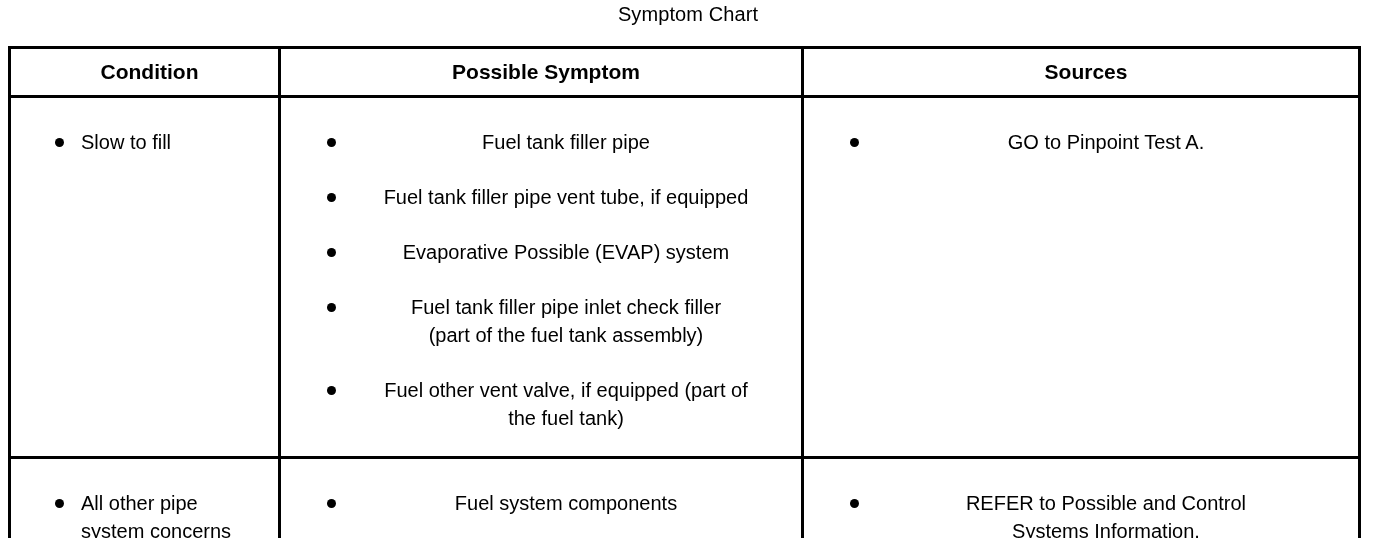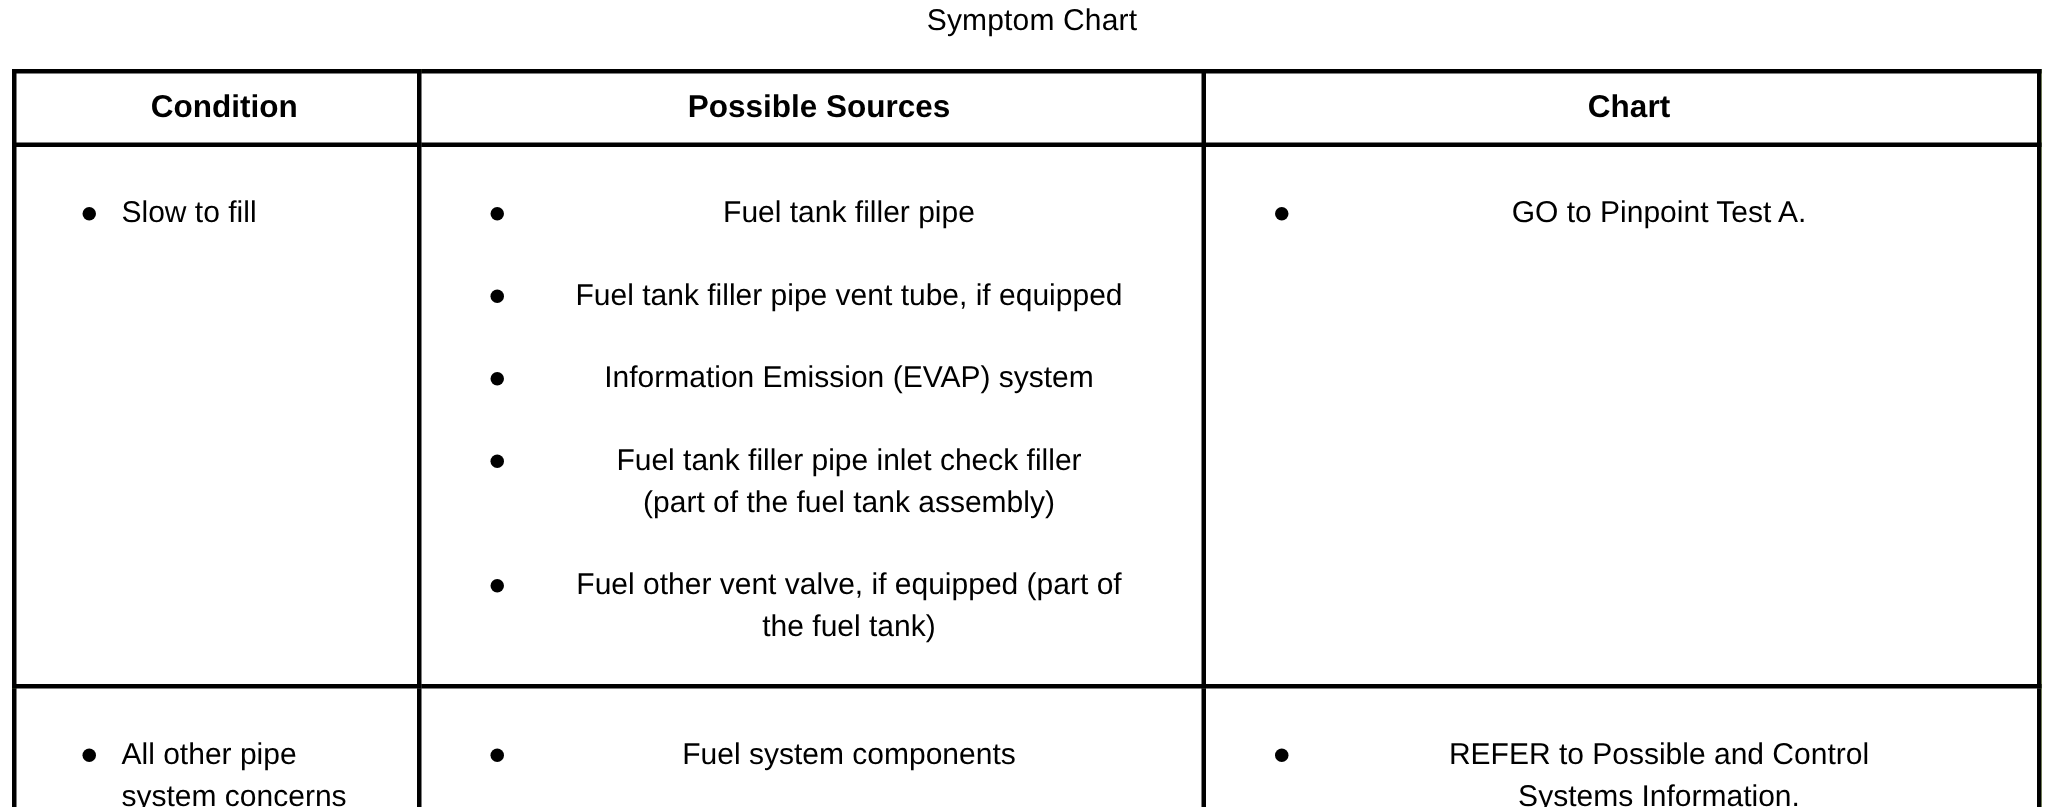--- a/index.html
+++ b/index.html
@@ -132,24 +132,24 @@
       <col class="col-condition">
       <col class="col-sources">
       <col class="col-action">
     </colgroup>
     <thead>
       <tr>
         <th class="hdr-cell">
           <span class="hdr-label">Condition</span>
         </th>
         <th class="hdr-cell">
-          <span class="hdr-label">Possible Sources</span>
+          <span class="hdr-label">Possible Symptom</span>
         </th>
         <th class="hdr-cell">
-          <span class="hdr-label">Chart</span>
+          <span class="hdr-label">Sources</span>
         </th>
       </tr>
     </thead>
     <tbody>
 
       <tr class="row-tall">
         <td class="body-cell cell-condition">
           <ul class="bullets">
             <li>
               <span class="bullet-dot"></span>
@@ -163,21 +163,21 @@
             <li>
               <span class="bullet-dot"></span>
               <span class="bullet-text">Fuel tank filler pipe</span>
             </li>
             <li>
               <span class="bullet-dot"></span>
               <span class="bullet-text">Fuel tank filler pipe vent tube, if equipped</span>
             </li>
             <li>
               <span class="bullet-dot"></span>
-              <span class="bullet-text">Information Emission (EVAP) system</span>
+              <span class="bullet-text">Evaporative Possible (EVAP) system</span>
             </li>
             <li>
               <span class="bullet-dot"></span>
               <span class="bullet-text">Fuel tank filler pipe inlet check filler
 (part of the fuel tank assembly)</span>
             </li>
             <li>
               <span class="bullet-dot"></span>
               <span class="bullet-text">Fuel other vent valve, if equipped (part of
 the fuel tank)</span>

